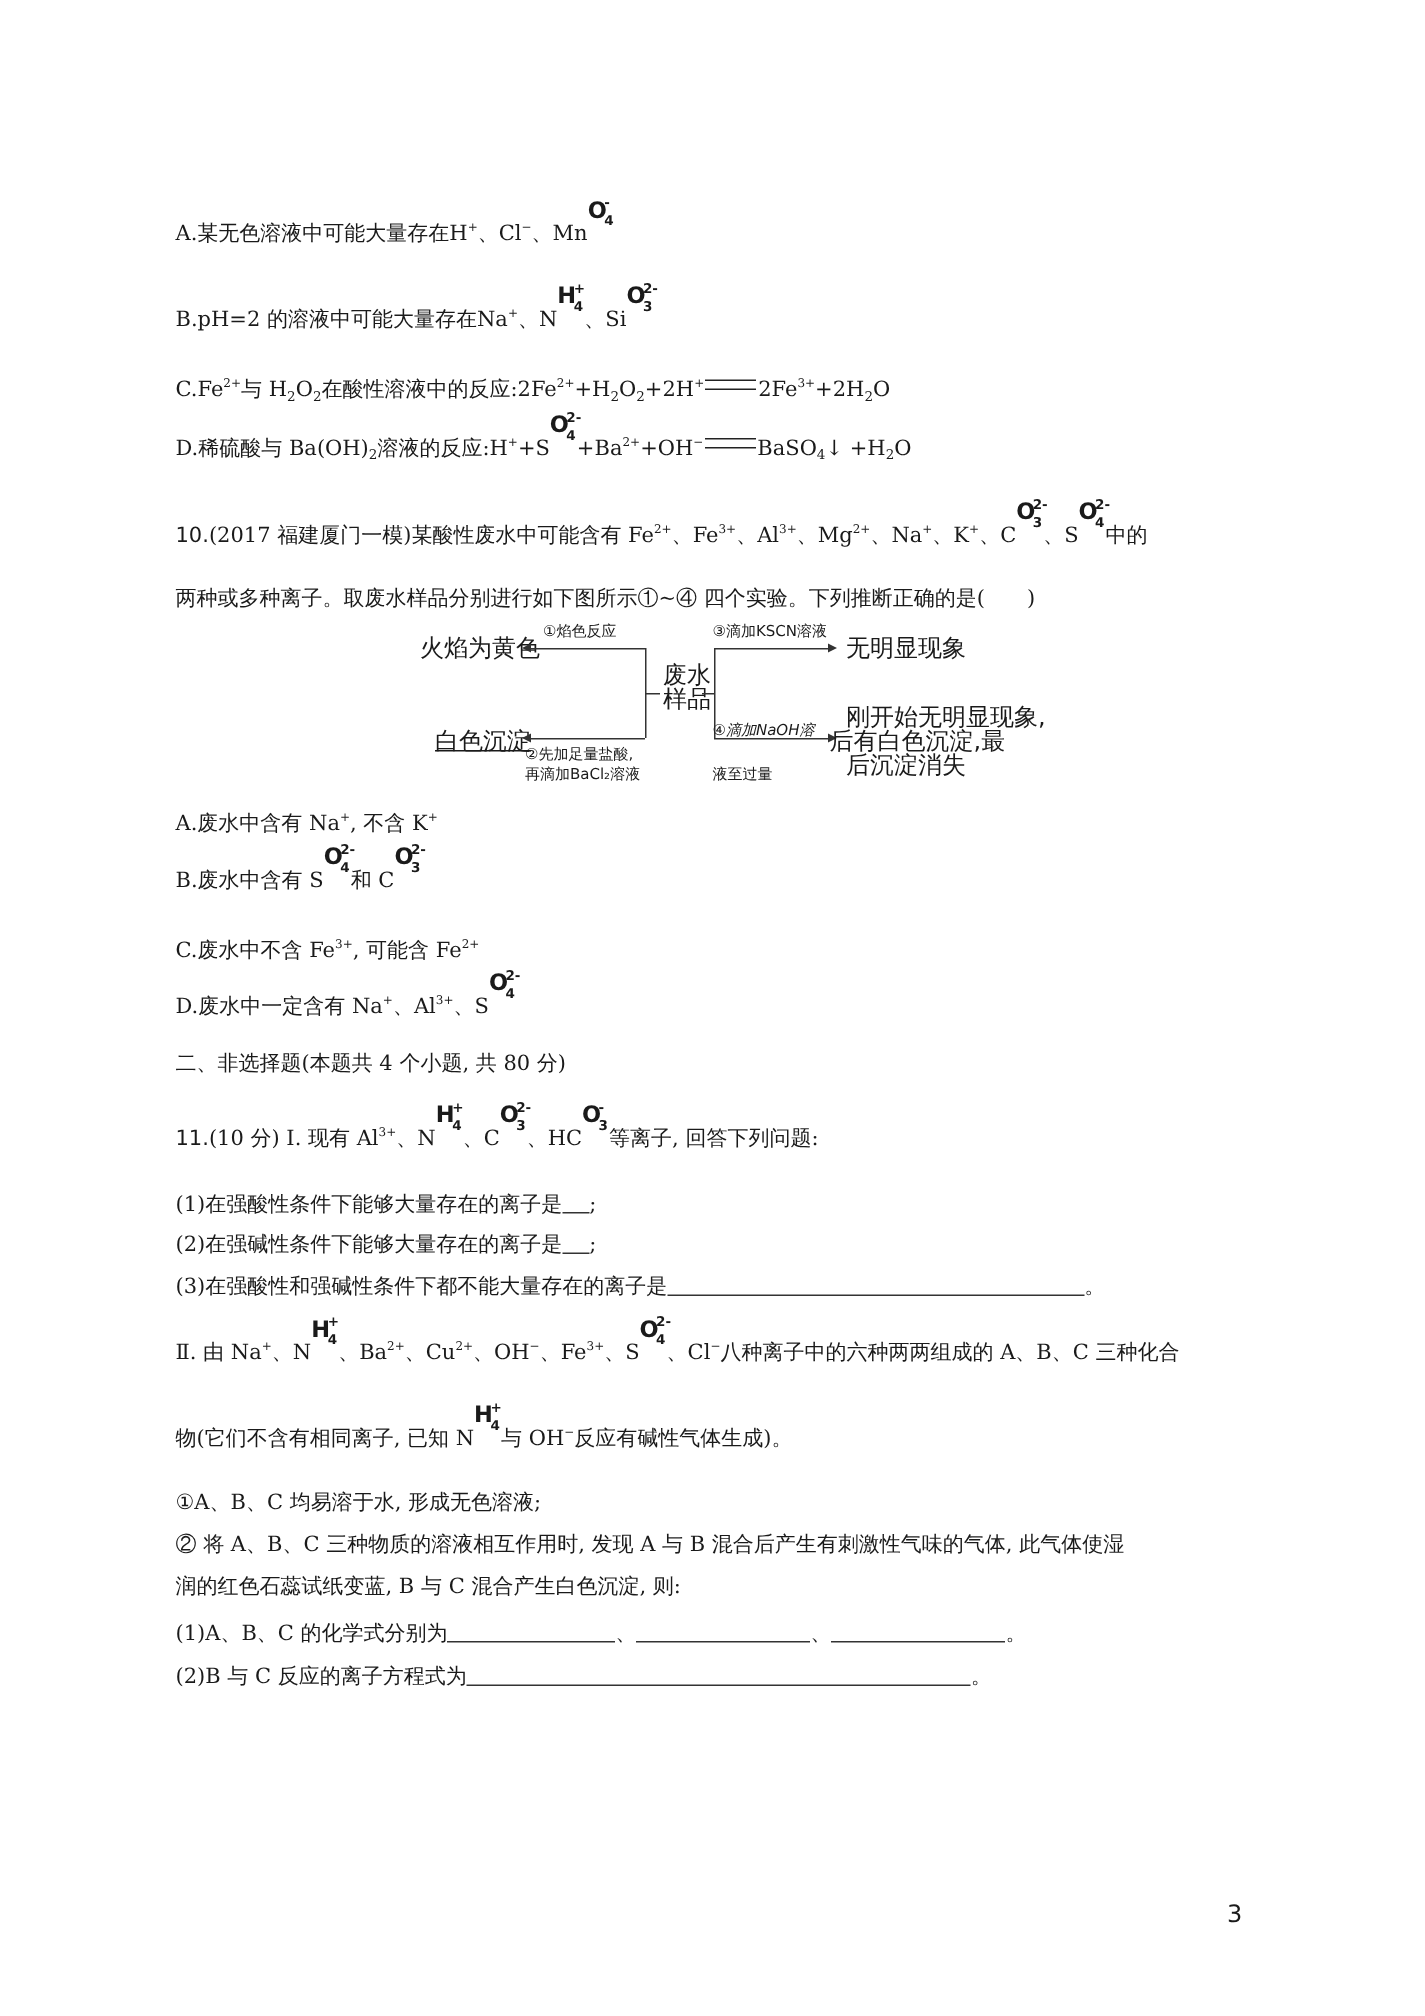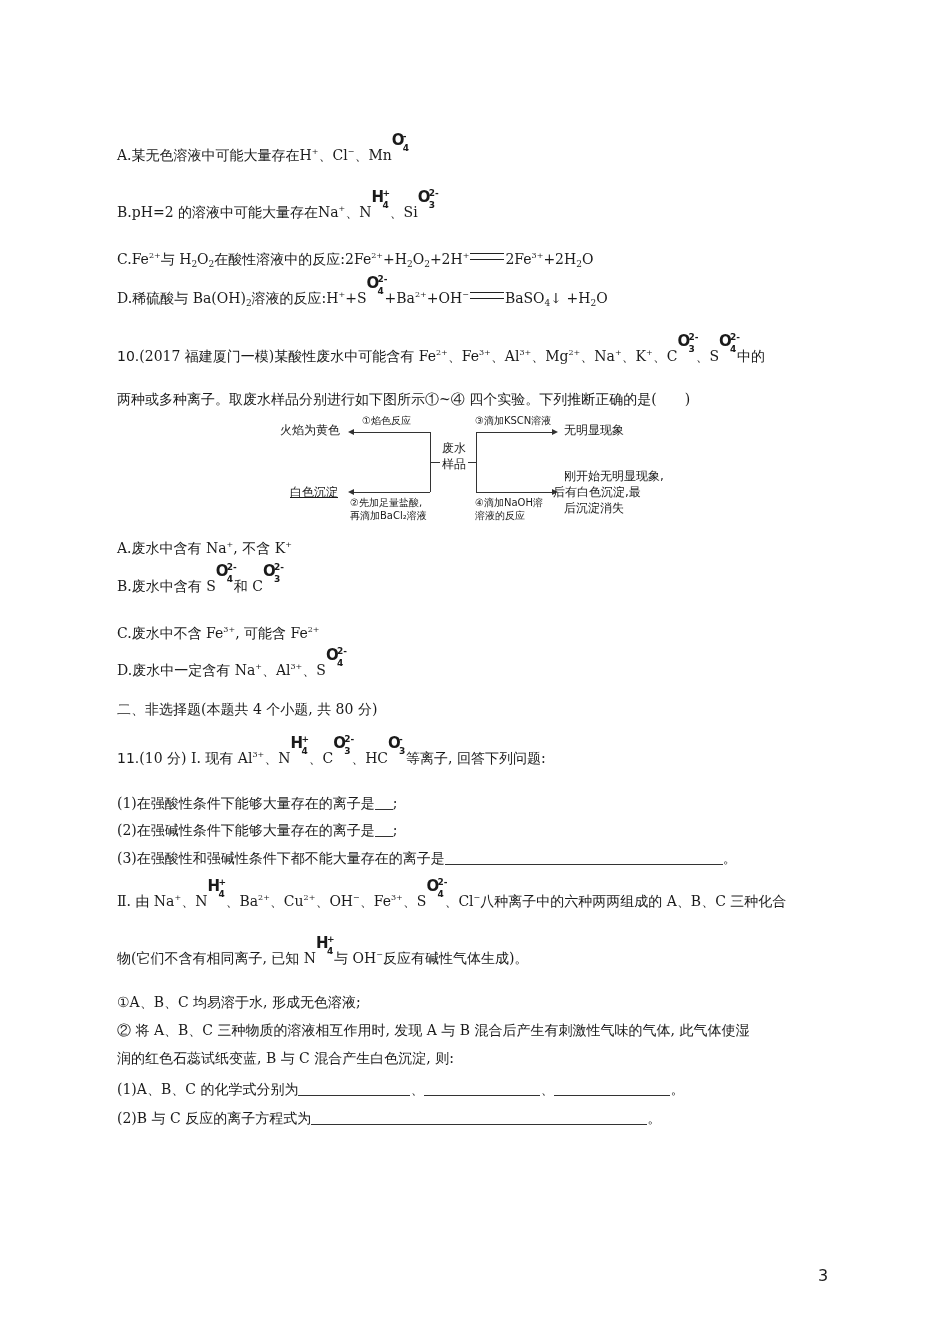--- a/index.html
+++ b/index.html
@@ -9,21 +9,21 @@
   .sup { font-size:8px; vertical-align:6px; }
   .sub { font-size:9px; vertical-align:-3px; }
   .ion { display:inline-block; position:relative; width:18px; height:20px; vertical-align:baseline; }
   .ion .big { position:absolute; left:0; top:-10px; font-family:"DejaVu Sans","Liberation Sans",sans-serif; font-weight:bold; font-size:15px; }
   .ion .chg { position:absolute; left:11px; top:-14px; font-family:"DejaVu Sans","Liberation Sans",sans-serif; font-weight:bold; font-size:9px; }
   .ion .n { position:absolute; left:11px; top:-2px; font-family:"DejaVu Sans","Liberation Sans",sans-serif; font-weight:bold; font-size:9px; }
   .bold { font-weight:normal; font-family:"DejaVu Sans","Liberation Sans",sans-serif; }
   .blank { display:inline-block; border-bottom:1px solid #333; height:14px; vertical-align:-2px; }
   .dblarrow { display:inline-block; width:34px; height:5px; border-top:1px solid #222; border-bottom:1px solid #222; vertical-align:4px; margin:0 1px; }
   .diagram { position:absolute; left:270px; top:412px; width:420px; height:112px; font-family:"DejaVu Sans","Liberation Sans",sans-serif; }
-  .diagram .t { position:absolute; font-size:12px; white-space:nowrap; }
+  .diagram .t { position:absolute; font-size:16px; white-space:nowrap; }
   .diagram .s { position:absolute; font-size:10px; white-space:nowrap; }
   .hl { position:absolute; height:1px; background:#333; }
   .vl { position:absolute; width:1px; background:#333; }
   .arrL { position:absolute; width:0; height:0; border-top:3px solid transparent; border-bottom:3px solid transparent; border-right:6px solid #333; }
   .arrR { position:absolute; width:0; height:0; border-top:3px solid transparent; border-bottom:3px solid transparent; border-left:6px solid #333; }
   .pagenum { position:absolute; left:818px; top:1266px; font-family:"DejaVu Sans","Liberation Sans",sans-serif; font-size:16px; }
 </style>
 </head>
 <body>
 
@@ -68,22 +68,22 @@
 
   <div class="hl" style="left:198px;top:50px;width:8px;"></div>
   <div class="vl" style="left:206px;top:20px;height:60px;"></div>
   <div class="hl" style="left:206px;top:20px;width:76px;"></div>
   <div class="arrR" style="left:282px;top:17px;"></div>
   <span class="s" style="left:205px;top:2px;">③滴加KSCN溶液</span>
   <span class="t" style="left:294px;top:10px;">无明显现象</span>
 
   <div class="hl" style="left:206px;top:80px;width:76px;"></div>
   <div class="arrR" style="left:282px;top:77px;"></div>
-  <span class="s" style="left:205px;top:84px;">④滴加NaOH溶</span>
-  <span class="s" style="left:205px;top:97px;">溶液的反应</span>
+  <span class="s" style="left:205px;top:68px;font-style:italic;">④滴加NaOH溶</span>
+  <span class="s" style="left:205px;top:97px;">液至过量</span>
   <span class="t" style="left:294px;top:56px;">刚开始无明显现象,</span>
   <span class="t" style="left:283px;top:72px;">后有白色沉淀,最</span>
   <span class="t" style="left:294px;top:88px;">后沉淀消失</span>
 </div>
 
 <div class="line" style="top:535px;">
   <span>A.废水中含有 Na</span><span class="sup">+</span><span>, 不含 K</span><span class="sup">+</span>
 </div>
 <div class="line" style="top:571px;">
   <span>B.废水中含有 S</span><span class="ion"><span class="big">O</span><span class="chg">2-</span><span class="n">4</span></span><span>和 C</span><span class="ion"><span class="big">O</span><span class="chg">2-</span><span class="n">3</span></span>

